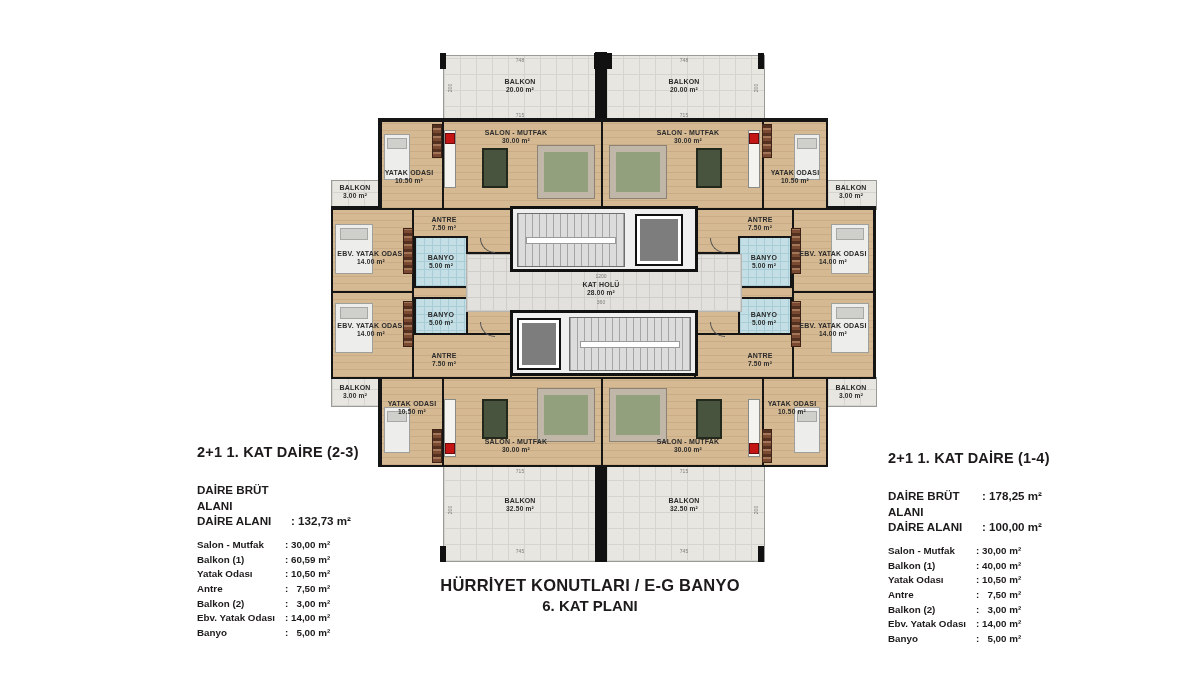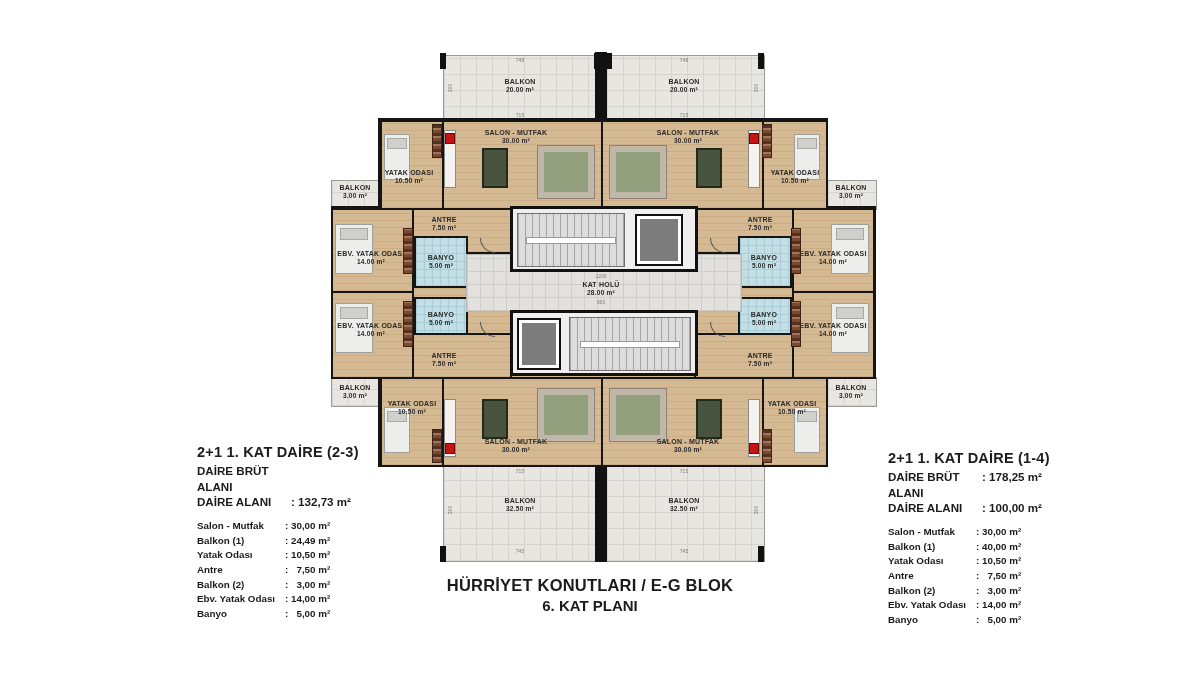--- a/index.html
+++ b/index.html
@@ -39,21 +39,21 @@
   .door{position:absolute;border-left:1px solid #555;border-bottom:1px solid #555;
         border-bottom-left-radius:100%;box-sizing:border-box;}
   
   .rlabel{position:absolute;transform:translate(-50%,-50%);text-align:center;font-weight:bold;
           font-size:7px;line-height:1.35;color:#2b2b2b;letter-spacing:.2px;white-space:nowrap;}
   .rlabel .ar{display:block;font-size:6.6px;font-weight:bold;color:#2b2b2b;}
   .dim{position:absolute;transform:translate(-50%,-50%);font-size:5px;color:#7c7c78;white-space:nowrap;}
   .dim.v{transform:translate(-50%,-50%) rotate(-90deg);}
   
   .info{position:absolute;color:#1d1a1b;}
-  .info-title{font-size:14.5px;font-weight:bold;letter-spacing:.2px;margin-bottom:3px;}
+  .info-title{font-size:14.5px;font-weight:bold;letter-spacing:.2px;margin-bottom:22px;}
   .brut{display:grid;grid-template-columns:94px auto;font-size:11.6px;font-weight:bold;line-height:1.35;}
   .brut .val,.mini .val{white-space:pre;}
   .minis{margin-top:9px;}
   .mini{display:grid;grid-template-columns:88px auto;font-size:9.8px;font-weight:bold;line-height:1.5;}
   .footer{position:absolute;left:434px;top:576px;width:312px;text-align:center;color:#1d1a1b;}
   .footer .f1{font-size:16.5px;font-weight:bold;letter-spacing:.2px;}
   .footer .f2{font-size:15px;font-weight:bold;margin-top:2px;}
 </style>
 </head>
 <body>
@@ -215,21 +215,21 @@
         <span>DAİRE ALANI</span>
         <span class="val">: 132,73 m²</span>
       </div>
     <div class="minis">
       <div class="mini">
           <span>Salon - Mutfak</span>
           <span class="val">: 30,00 m²</span>
         </div>
       <div class="mini">
           <span>Balkon (1)</span>
-          <span class="val">: 24,49 m²</span>
+          <span class="val">: 60,59 m²</span>
         </div>
       <div class="mini">
           <span>Yatak Odası</span>
           <span class="val">: 10,50 m²</span>
         </div>
       <div class="mini">
           <span>Antre</span>
           <span class="val">:   7,50 m²</span>
         </div>
       <div class="mini">
@@ -283,17 +283,17 @@
           <span class="val">: 14,00 m²</span>
         </div>
       <div class="mini">
           <span>Banyo</span>
           <span class="val">:   5,00 m²</span>
         </div>
     </div>
   </div>
 
   <div class="footer">
-    <div class="f1">HÜRRİYET KONUTLARI / E-G BLOK</div>
+    <div class="f1">HÜRRİYET KONUTLARI / E-G BANYO</div>
     <div class="f2">6. KAT PLANI</div>
   </div>
 
 </div>
 
 </body></html>

